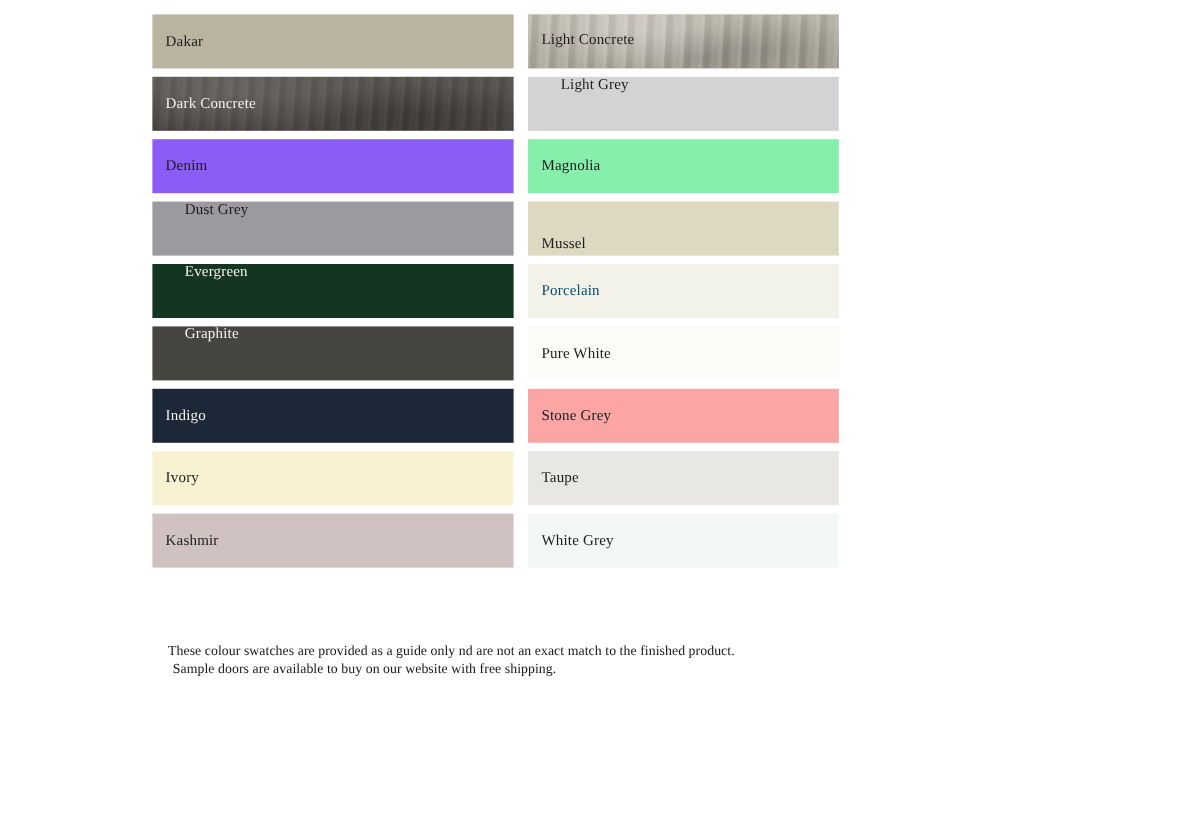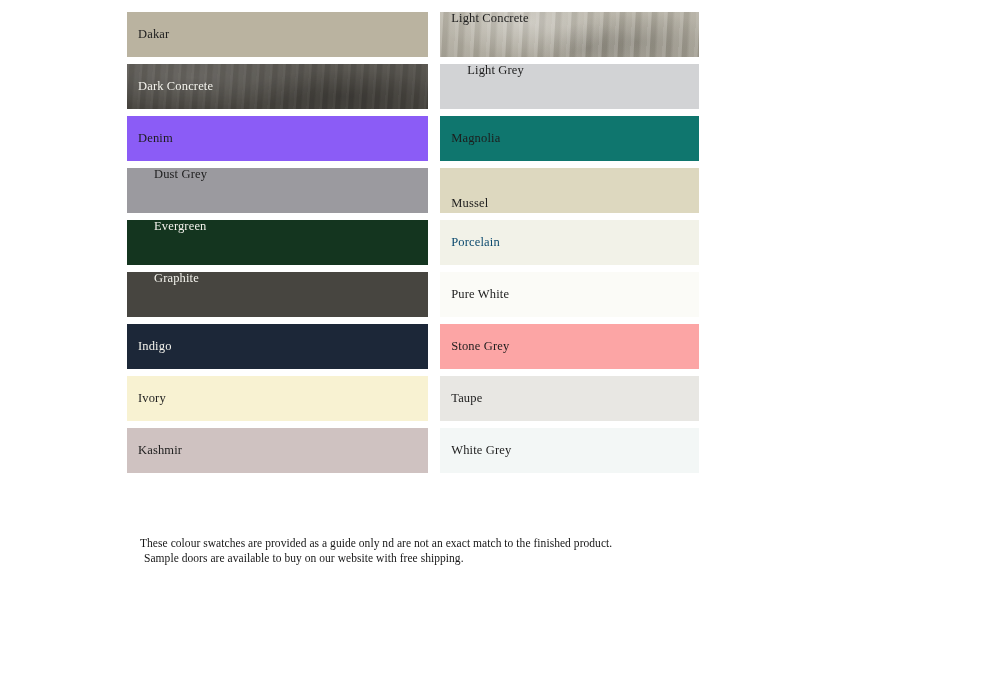--- a/index.html
+++ b/index.html
@@ -64,21 +64,21 @@
     line-height: 1.1;
     letter-spacing: 0.15px;
     white-space: nowrap;
     color: #1d1d1d;
   }
 
   .swatch.light-text .swatch-label {
     color: #f3f2ec;
   }
   .swatch.align-mid-hi { align-items: flex-start; }
-  .swatch.align-mid-hi .swatch-label { }
+  .swatch.align-mid-hi .swatch-label { padding-top: 15px; }
   .swatch.align-center { align-items: center; }
   .swatch.align-low { align-items: flex-start; padding-left: 16px; }
   .swatch.align-low .swatch-label { padding-bottom: 7px; }
   .swatch.align-very-low { align-items: flex-end; }
   .swatch.align-very-low .swatch-label { padding-bottom: 2px; }
 
   
   .texture-layer {
     position: absolute;
     left: 0; top: 0; right: 0; bottom: 0;
@@ -166,21 +166,21 @@
         </div>
       </div>
     <div class="swatch-column col-right">
         <div class="swatch align-mid-hi" style="background: rgb(178, 173, 159);">
           <div class="texture-layer texture-light"></div>
           <span class="swatch-label" style="color: rgb(29, 29, 29);">Light Concrete</span>
         </div>
         <div class="swatch align-low" style="background: rgb(210, 211, 213);">
           <span class="swatch-label" style="color: rgb(29, 29, 29);">Light Grey</span>
         </div>
-        <div class="swatch align-center" style="background: #0f766e;">
+        <div class="swatch align-center" style="background: #86efac;">
           <span class="swatch-label" style="color: rgb(29, 29, 29);">Magnolia</span>
         </div>
         <div class="swatch align-very-low" style="background: rgb(221, 216, 191);">
           <span class="swatch-label" style="color: rgb(29, 29, 29);">Mussel</span>
         </div>
         <div class="swatch align-center" style="background: rgb(242, 242, 232);">
           <span class="swatch-label" style="color: #0c4a6e;">Porcelain</span>
         </div>
         <div class="swatch align-center" style="background: rgb(251, 251, 247);">
           <span class="swatch-label" style="color: rgb(29, 29, 29);">Pure White</span>

